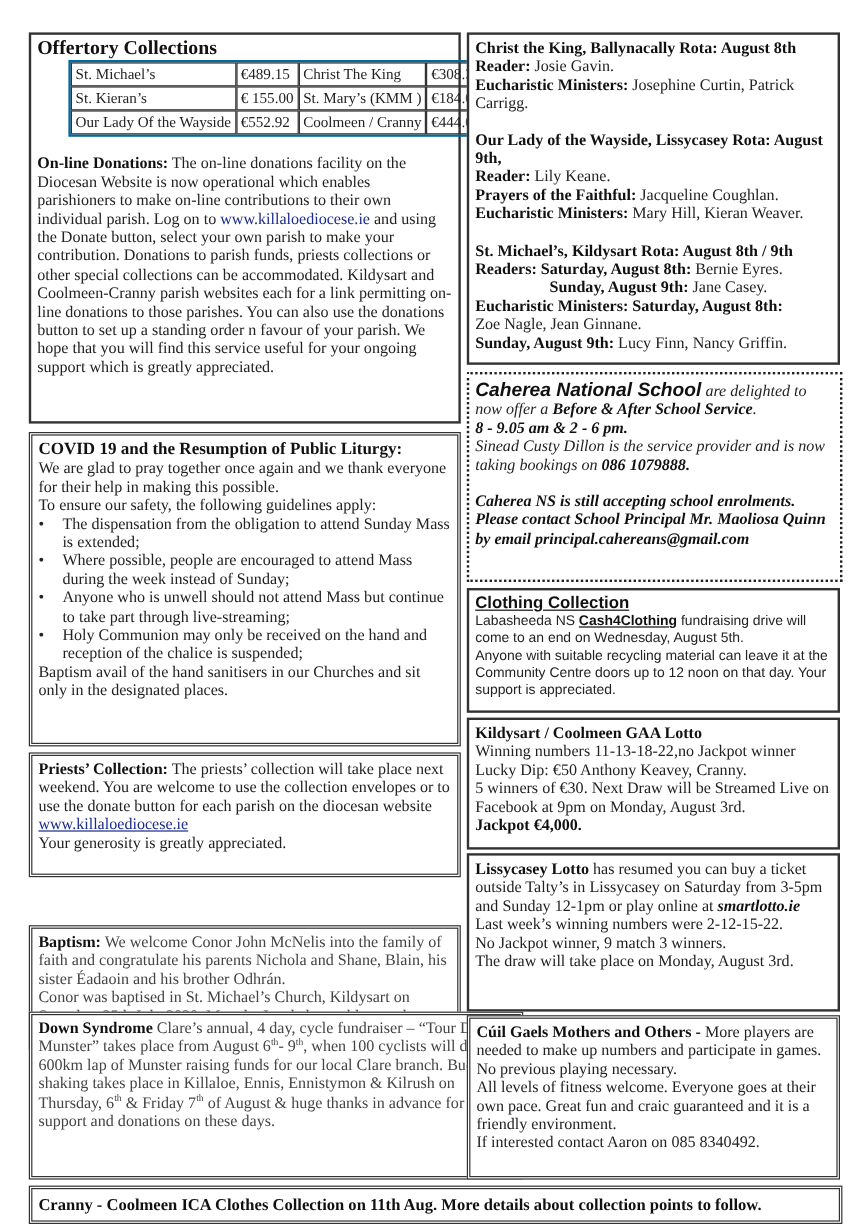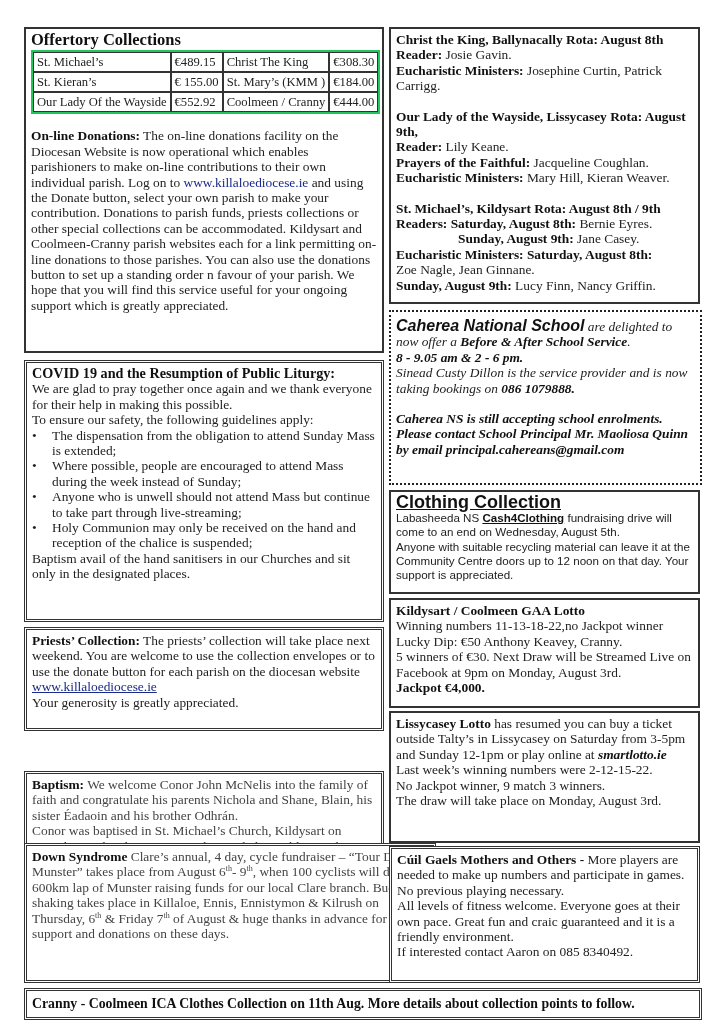--- a/index.html
+++ b/index.html
@@ -9,22 +9,22 @@
          background: #fff; padding: 3px 5px; font-size: 13.4px; line-height: 15.4px; }
   .box.dbl { border: 3px double #333; }
   .dotted { border: 2px dotted #222; }
   b, .b { font-weight: bold; color: #111; }
   .link { color: #1a2a8a; }
   .link.u { text-decoration: underline; }
   .gray { color: #444; }
   p { margin: 0; }
   .gap { height: 15px; }
   .h-big { font-size: 16.5px; font-weight: bold; margin: 0 0 3px 0; color: #111; }
-  table.off { border-collapse: separate; border-spacing: 0; border: 2px solid #22c55e; width: 100%;
-              font-size: 12.6px; }
+  table.off { border-collapse: separate; border-spacing: 0; border: 2px solid #0369a1; width: 100%;
+              font-size: 12.6px; margin-left: 26px; }
   table.off td { border: 1px solid #333; padding: 1px 3px; height: 16px; white-space: nowrap; }
   .bullet { display: flex; }
   .bullet .dot { width: 20px; flex: none; }
   .sans { font-family: "Liberation Sans", sans-serif; }
   .ital { font-style: italic; }
   sup { font-size: 8px; line-height: 0; }
   .indent { padding-left: 62px; }
 </style>
 </head>
 <body>
@@ -118,21 +118,21 @@
 
 <div class="box dotted" style="left:389px;top:310px;width:313px;height:175px;padding-top:6px;">
   <p><b class="sans ital" style="font-size:16px;">Caherea National School</b><span class="ital"> are delighted to now offer a </span><b class="ital">Before &amp; After School Service</b><span class="ital">.</span></p>
   <p><b class="ital">8 - 9.05 am &amp; 2 - 6 pm.</b></p>
   <p><span class="ital">Sinead Custy Dillon is the service provider and is now taking bookings on </span><b class="ital">086 1079888.</b></p>
   <div class="gap"></div>
   <p><b class="ital">Caherea NS is still accepting school enrolments.  Please contact School Principal Mr. Maoliosa Quinn by email principal.cahereans@gmail.com</b></p>
 </div>
 
 <div class="box sans" style="left:389px;top:490px;width:311px;height:104px;font-size:11.6px;line-height:14.2px;">
-  <p><b style="text-decoration:underline;font-size:18px;">Clothing Collection</b></p>
+  <p><b style="text-decoration:underline;font-size:14px;">Clothing Collection</b></p>
   <p><span>Labasheeda NS </span><b style="text-decoration:underline;margin-top:12px;">Cash4Clothing</b><span> fundraising drive will come to an end on Wednesday, August 5th.</span></p>
   <p>Anyone with suitable recycling material can leave it at the Community Centre doors up to 12 noon on that day. Your support is appreciated.</p>
 </div>
 
 <div class="box" style="left:389px;top:598px;width:311px;height:110px;">
   <p><b>Kildysart / Coolmeen GAA  Lotto</b></p>
   <p>Winning numbers 11-13-18-22,no Jackpot winner</p>
   <p>Lucky Dip: €50 Anthony Keavey, Cranny.</p>
   <p>5 winners of €30. Next Draw will be Streamed Live on Facebook at 9pm on Monday, August 3rd.</p>
   <p><b>Jackpot €4,000.</b></p>

